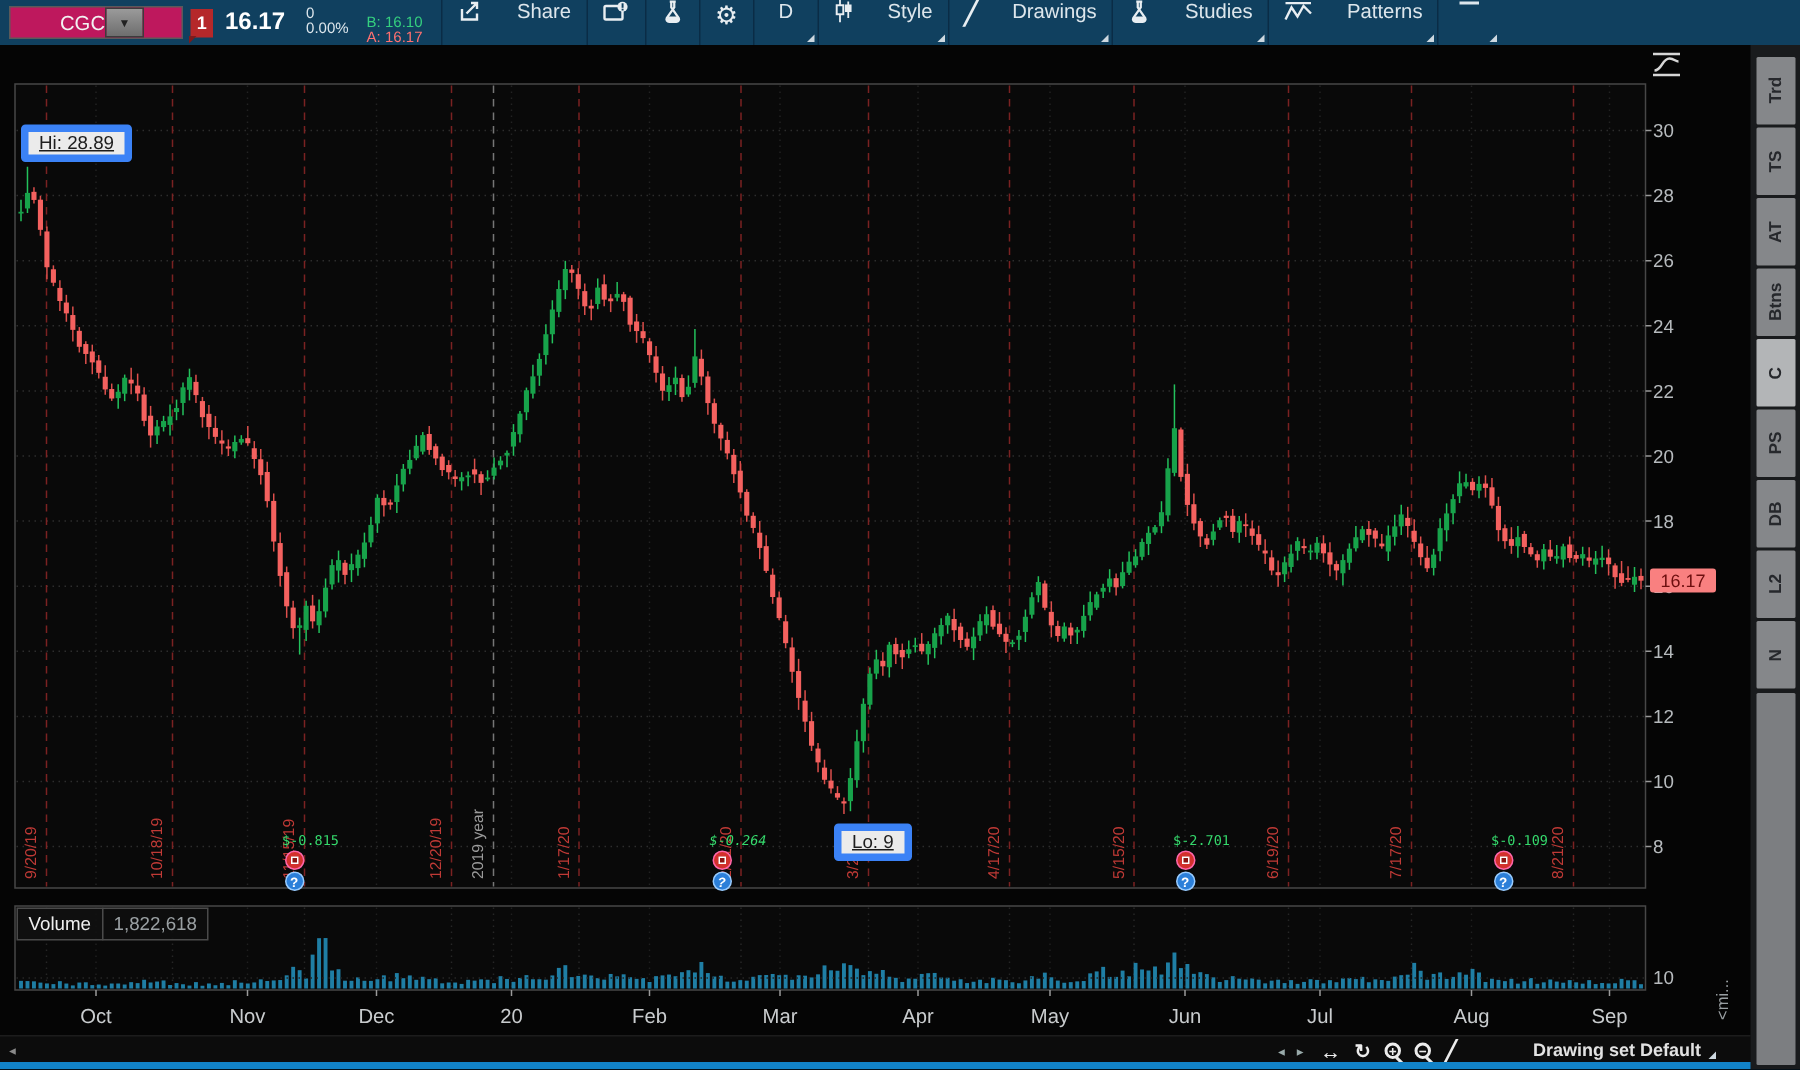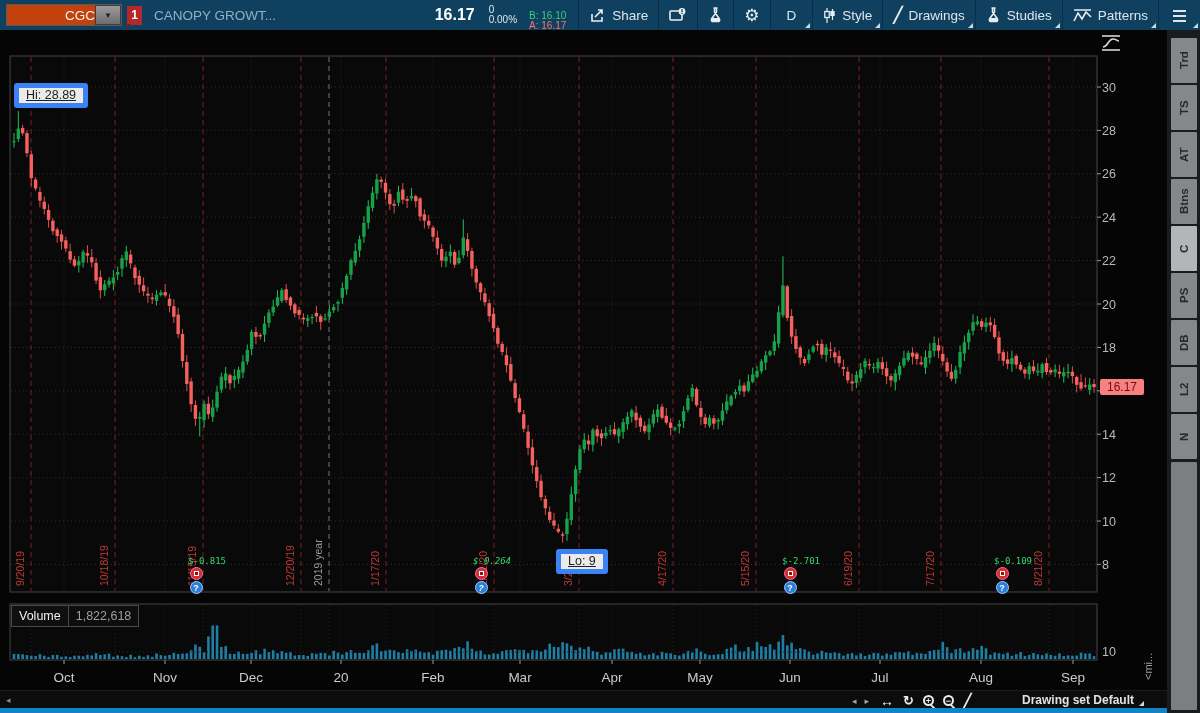--- a/index.html
+++ b/index.html
@@ -3,27 +3,27 @@
 <meta charset="utf-8">
 <style>
   * { box-sizing: border-box; margin: 0; padding: 0; }
   html,body { background:#000; }
   body { font-family:"Liberation Sans", sans-serif; }
   #app { position:relative; width:1200px; height:713px; overflow:hidden; background:#050505; }
 
   
   .toolbar { position:absolute; left:0; top:0; width:1200px; height:30px; background:#10405f;
              display:flex; align-items:center; color:#dde6ec; font-size:13.5px; }
-  .tb { position:relative; height:30px; display:flex; align-items:center; gap:6px; padding:0 10px;
+  .tb { position:relative; height:30px; display:flex; align-items:flex-start; gap:23px; padding:0 10px;
         border-right:1px solid #0a2c46; }
   .tb.noborder { border-right:none; }
   .corner { position:absolute; right:2px; bottom:2px; width:0; height:0;
             border-left:5px solid transparent; border-bottom:5px solid #cdd8e0; }
-  .symbol-box { margin-left:6px; width:116px; height:22px; background:#c2410c; border:1px solid #5a5a5a;
-                display:flex; align-items:center; justify-content:flex-end; padding-left:8px; }
+  .symbol-box { margin-left:6px; width:116px; height:22px; background:#be185d; border:1px solid #5a5a5a;
+                display:flex; align-items:center; justify-content:center; padding-left:8px; }
   .symbol-box .sym { color:#f2f2f2; font-size:13.5px; }
   .dd-btn { width:26px; height:20px; background:linear-gradient(#9a9a9a,#6e6e6e); border:1px solid #3c3c3c;
             display:flex; align-items:center; justify-content:center; color:#222; font-size:8px; }
   .alert-badge { position:relative; margin-left:5px; width:15px; height:19px; background:#b5282a; color:#fff;
                  font-size:12px; font-weight:bold; display:flex; align-items:center; justify-content:center; }
   .alert-badge .fold { position:absolute; left:-1px; bottom:-4px; width:0; height:0;
                  border-right:5px solid transparent; border-top:5px solid #7d1b1c; }
   .company { flex:1; color:#8fb0c6; font-size:13.5px; padding:0 12px; white-space:nowrap; overflow:hidden; }
   .last-px { font-size:16px; font-weight:bold; color:#fff; padding:0 8px; }
   .col2 { display:flex; flex-direction:column; line-height:10px; font-size:10px; padding:0 6px; }
@@ -89,21 +89,20 @@
 
   <div class="toolbar">
     <div class="symbol-box">
       <span class="sym">CGC</span>
       <span class="dd-btn">▼</span>
     </div>
     <div class="alert-badge">
       <span class="fold"></span>
       <span>1</span>
     </div>
-    <div class="company">CANOPY GROWT...</div>
     <div class="last-px">16.17</div>
     <div class="col2">
       <span>0</span>
       <span>0.00%</span>
     </div>
     <div class="col2" style="padding-right:12px;">
       <span class="grn">B: 16.10</span>
       <span class="red">A: 16.17</span>
     </div>
     <div class="tb" style="border-left:1px solid #0a2c46;">

